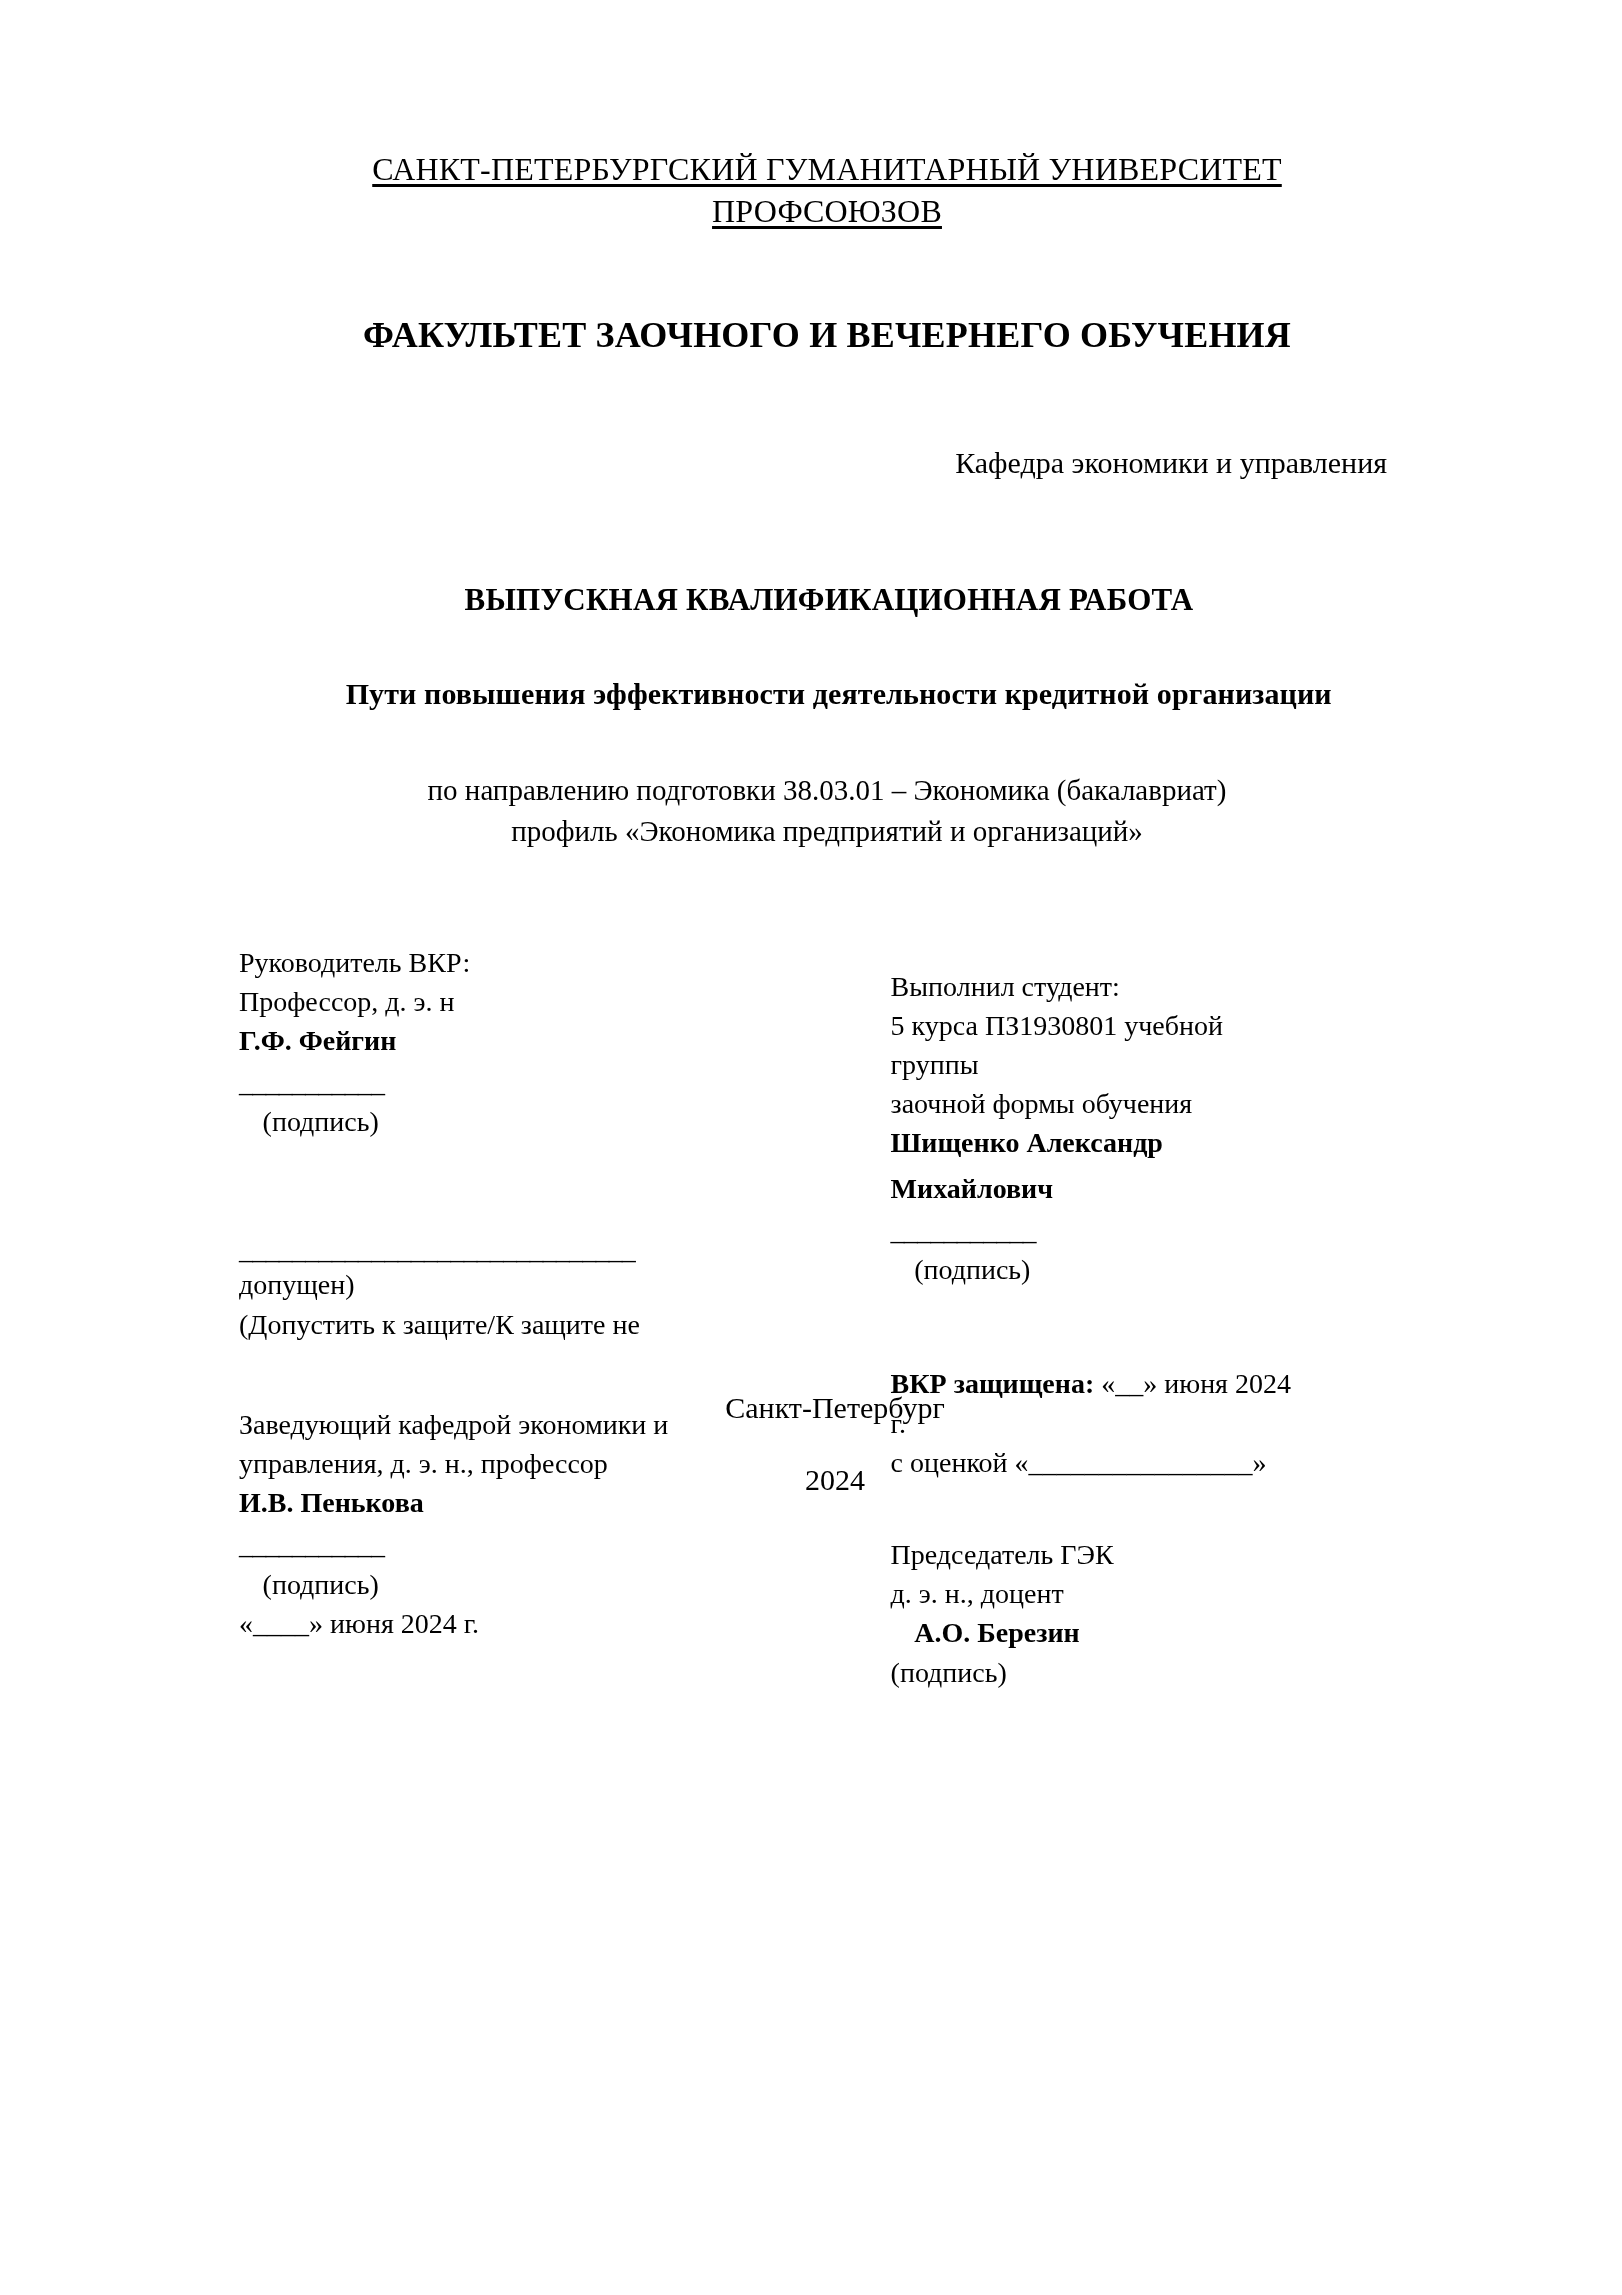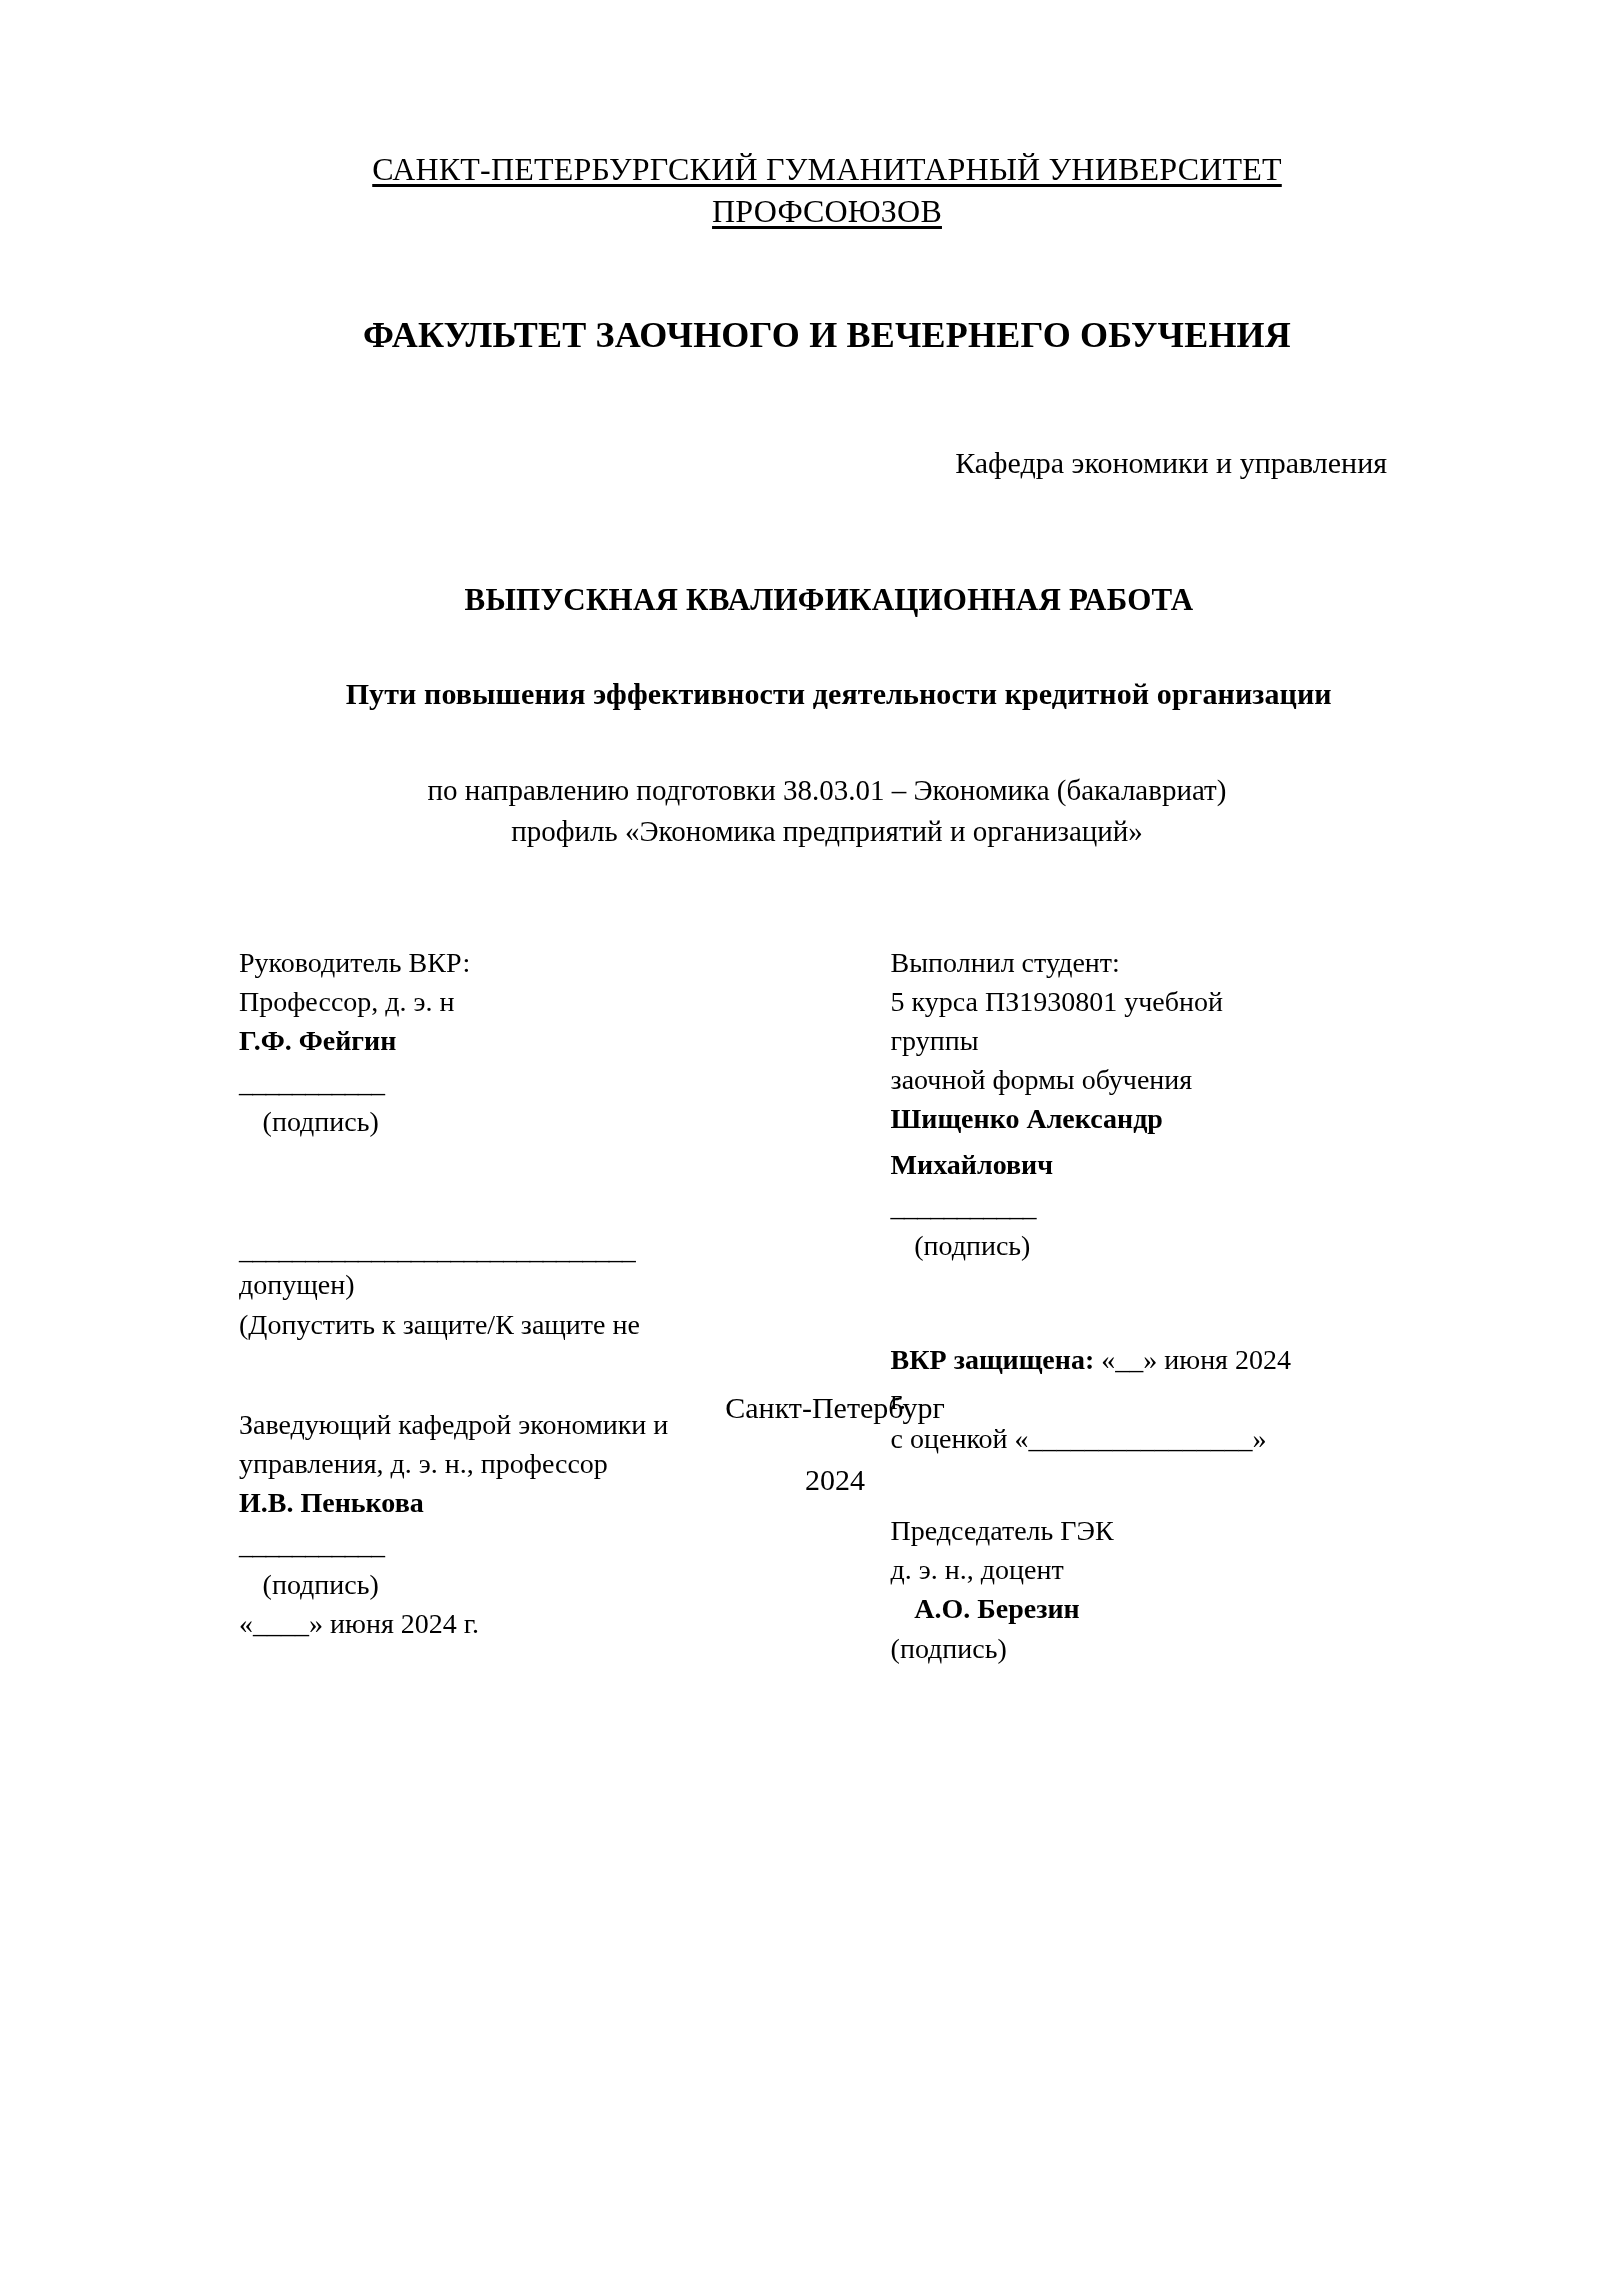--- a/index.html
+++ b/index.html
@@ -78,20 +78,21 @@
     display: flex;
     margin-top: 90px;
   }
   .col-left {
     width: 628px;
     flex: 0 0 628px;
   }
   .col-right {
     flex: 1 1 auto;
     padding-left: 23.6px;
+    margin-top: 24px;
   }
   .blk {
     font-size: 28px;
     line-height: 1.40;
   }
   .blk .b { font-weight: bold; }
   .sig-line {
     display: block;
     margin-top: 3.1px;
     letter-spacing: -0.8px;

